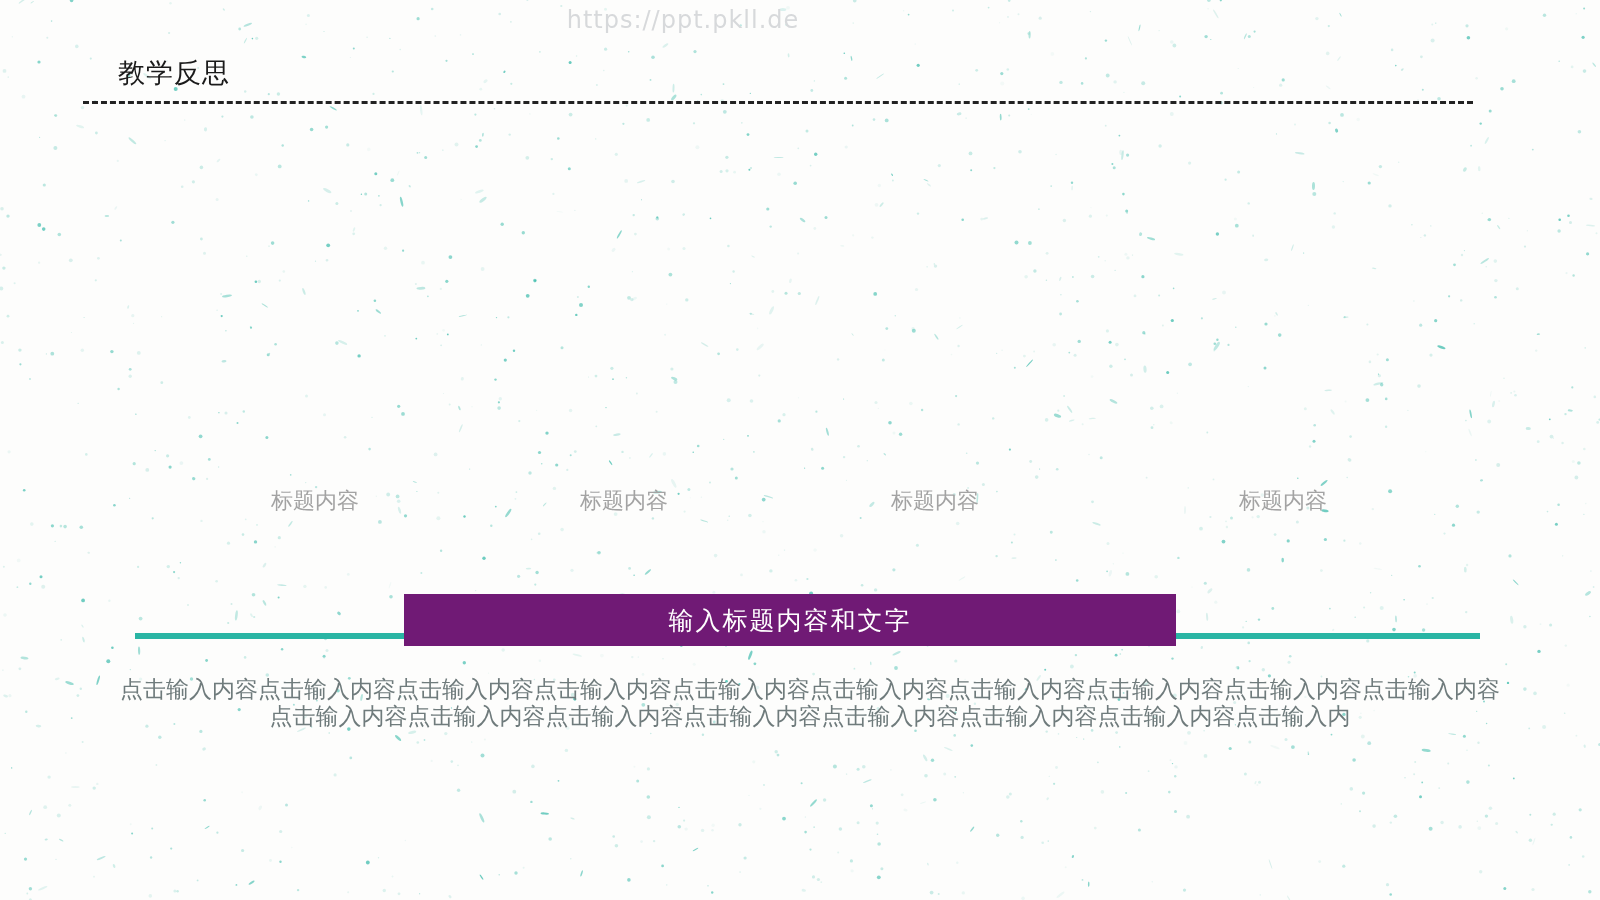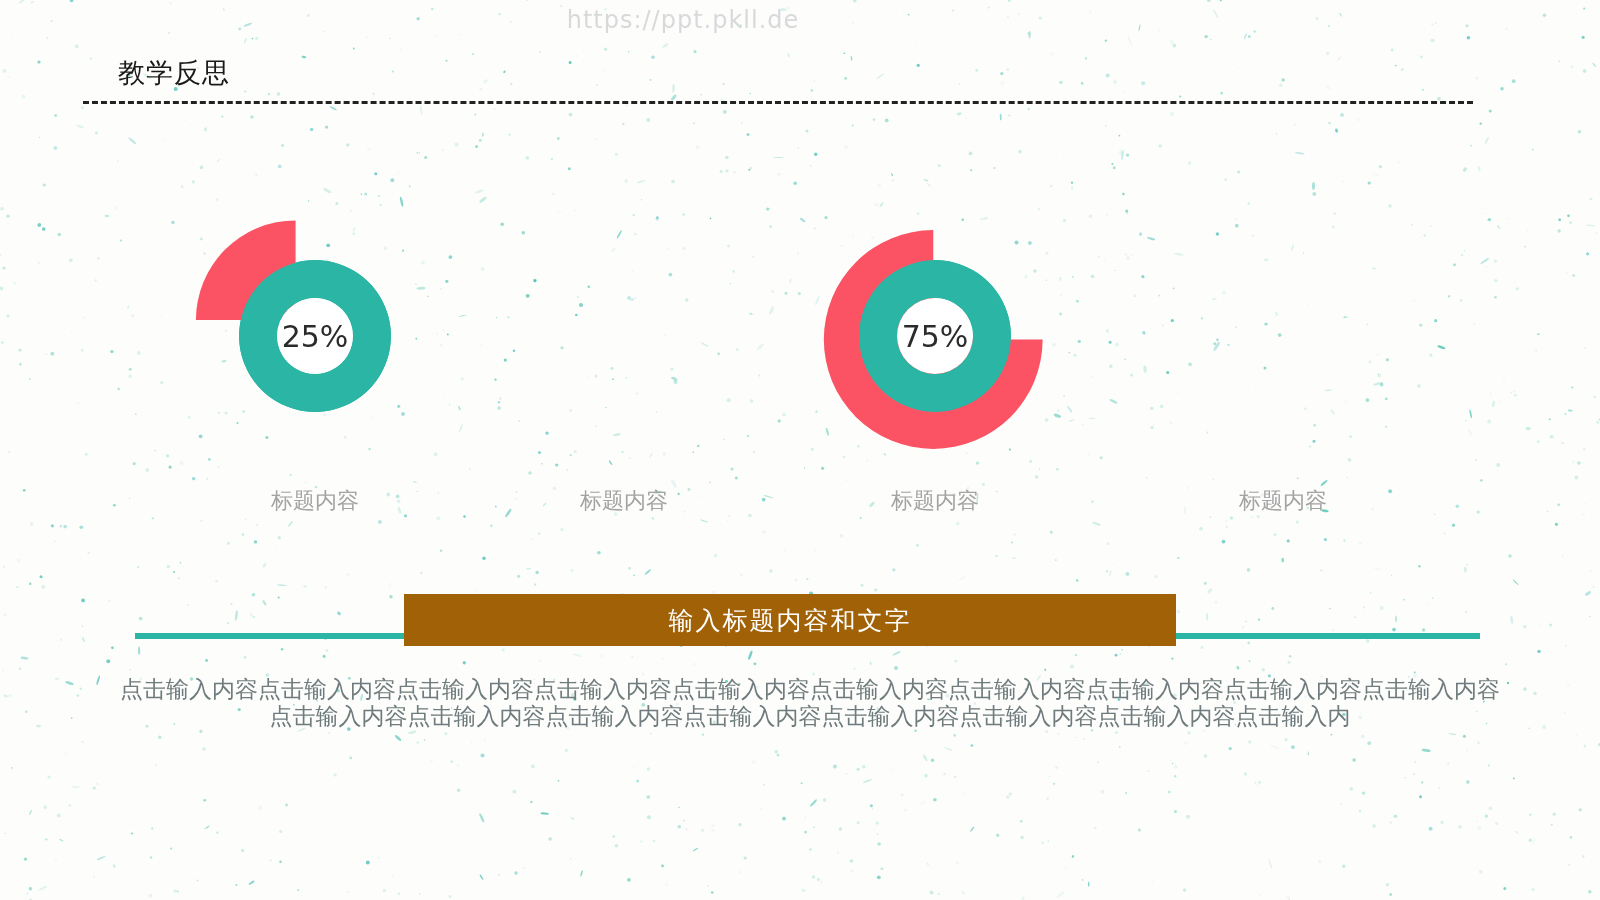--- a/index.html
+++ b/index.html
@@ -107,21 +107,21 @@
     width: 1345px;
     height: 6px;
     background: #2ab5a4;
   }
   .banner {
     position: absolute;
     left: 404px;
     top: 594px;
     width: 772px;
     height: 52px;
-    background: #a16207;
+    background: #701a75;
     display: flex;
     align-items: center;
     justify-content: center;
   }
   .banner-text {
     color: #ffffff;
     font-size: 25px;
     letter-spacing: 2px;
     font-family: "DejaVu Sans", "Liberation Sans", sans-serif;
   }
@@ -1648,40 +1648,26 @@
       <circle fill="#bfe6e0" opacity="0.25" cx="1585.8" cy="503.6" r="0.8"></circle>
     </svg>
 
   <div class="watermark">https://ppt.pkll.de</div>
 
   <div class="page-title">教学反思</div>
   <div class="title-rule"></div>
 
   <div class="donut-row">
       <div class="donut-cell" style="left: 165px;">
-        <div class="svg-wrap"><svg width="300" height="300" viewBox="-20 -20 340 340" style="overflow: visible;">
-            <path fill-rule="evenodd" fill="#2ab5a4" d="M 150 64 a 86 86 0 1 0 0.01 0 ZM 150 107 a 43 43 0 1 0 0.01 0 Z"></path>
-            <path fill="#fb5364" d="M 128 132 L 128 19 A 113 113 0 0 0 15.00 132.00 Z"></path>
-            <path fill-rule="evenodd" fill="#2ab5a4" d="M 150 64 a 86 86 0 1 0 0.01 0 ZM 150 107 a 43 43 0 1 0 0.01 0 Z"></path>
-            <circle cx="150" cy="150" r="43" fill="#ffffff"></circle>
-            <text x="150" y="162" text-anchor="middle" class="pct-text">25%</text>
-          </svg></div>
         <div class="donut-label">标题内容</div>
       </div>
       <div class="donut-cell" style="left: 474px;">
         <div class="donut-label">标题内容</div>
       </div>
       <div class="donut-cell" style="left: 785px;">
-        <div class="svg-wrap"><svg width="300" height="300" viewBox="-20 -20 340 340" style="overflow: visible;">
-            <path fill-rule="evenodd" fill="#2ab5a4" d="M 150 64 a 86 86 0 1 0 0.01 0 ZM 150 107 a 43 43 0 1 0 0.01 0 Z"></path>
-            <path fill="#fb5364" d="M 148 154 L 148 30 A 124 124 0 1 0 272.00 154.00 Z"></path>
-            <path fill-rule="evenodd" fill="#2ab5a4" d="M 150 64 a 86 86 0 1 0 0.01 0 ZM 150 107 a 43 43 0 1 0 0.01 0 Z"></path>
-            <circle cx="150" cy="150" r="43" fill="#ffffff"></circle>
-            <text x="150" y="162" text-anchor="middle" class="pct-text">75%</text>
-          </svg></div>
         <div class="donut-label">标题内容</div>
       </div>
       <div class="donut-cell" style="left: 1133px;">
         <div class="donut-label">标题内容</div>
       </div>
     </div>
 
   <div class="rule-line"></div>
 
   <div class="banner">

